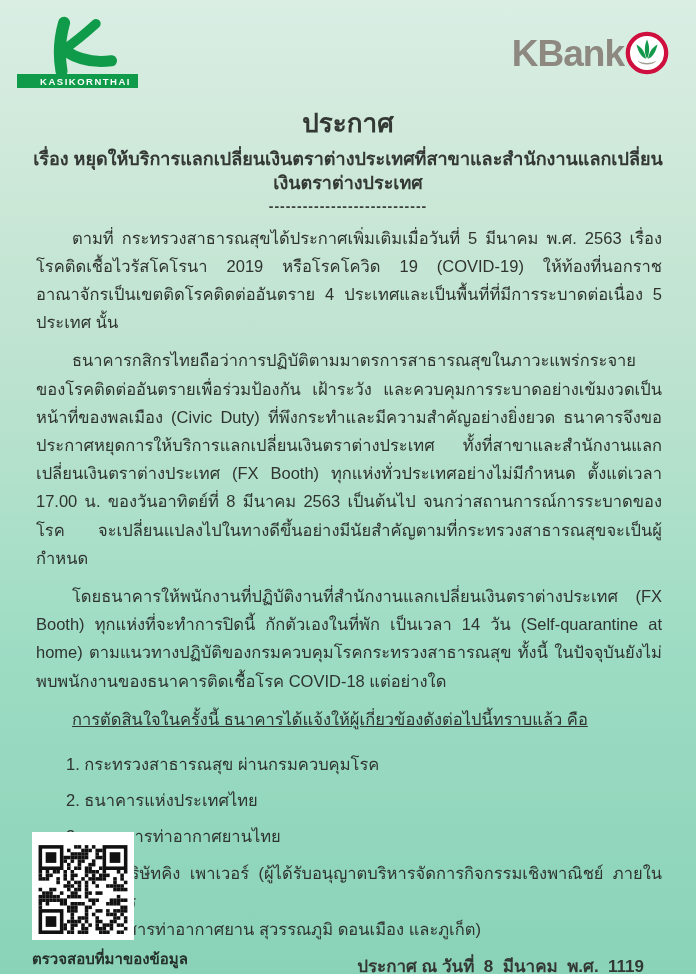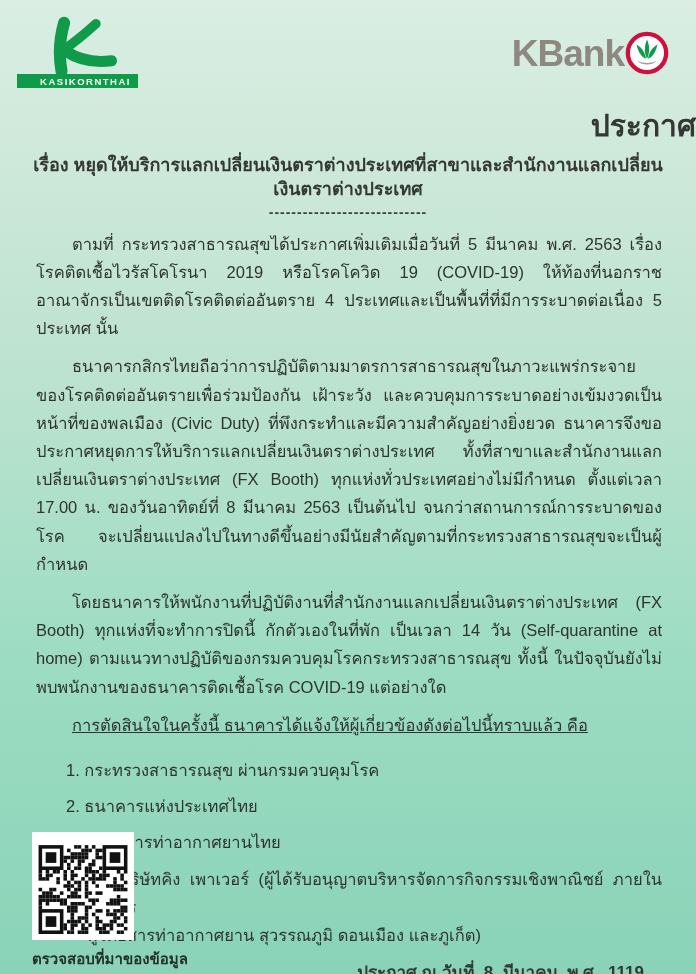--- a/index.html
+++ b/index.html
@@ -22,21 +22,21 @@
     padding:2px 6px 1px 23px;line-height:11px;
     width:92px;text-align:center;margin-top:-4px;
   }
   .kbank{display:flex;align-items:center;margin-top:14px;}
   .kbank-word{
     font-size:37px;font-weight:bold;color:#8d8880;
     letter-spacing:-1px;line-height:1;
   }
   
   .title{
-    text-align:right;font-size:30px;font-weight:bold;color:#333834;
+    text-align:center;font-size:26px;font-weight:bold;color:#333834;
     margin:14px 0 4px 0;
   }
   .subject{
     text-align:center;font-size:18px;font-weight:bold;color:#333834;
     margin:0 20px 2px 20px;line-height:1.35;
   }
   .divider{
     text-align:center;font-size:14px;font-weight:bold;color:#3a403b;
     letter-spacing:1px;margin:2px 0 8px 0;
   }
@@ -90,21 +90,21 @@
     </div>
   </div>
 
   <div class="title">ประกาศ</div>
   <div class="subject">เรื่อง หยุดให้บริการแลกเปลี่ยนเงินตราต่างประเทศที่สาขาและสำนักงานแลกเปลี่ยนเงินตราต่างประเทศ</div>
   <div class="divider">----------------------------</div>
 
   <div class="body">
     <p>ตามที่ กระทรวงสาธารณสุขได้ประกาศเพิ่มเติมเมื่อวันที่ 5 มีนาคม พ.ศ. 2563 เรื่องโรคติดเชื้อไวรัสโคโรนา 2019 หรือโรคโควิด 19 (COVID-19) ให้ท้องที่นอกราชอาณาจักรเป็นเขตติดโรคติดต่ออันตราย 4 ประเทศและเป็นพื้นที่ที่มีการระบาดต่อเนื่อง 5 ประเทศ นั้น</p>
     <p>ธนาคารกสิกรไทยถือว่าการปฏิบัติตามมาตรการสาธารณสุขในภาวะแพร่กระจายของโรคติดต่ออันตรายเพื่อร่วมป้องกัน เฝ้าระวัง และควบคุมการระบาดอย่างเข้มงวดเป็นหน้าที่ของพลเมือง (Civic Duty) ที่พึงกระทำและมีความสำคัญอย่างยิ่งยวด  ธนาคารจึงขอประกาศหยุดการให้บริการแลกเปลี่ยนเงินตราต่างประเทศ ทั้งที่สาขาและสำนักงานแลกเปลี่ยนเงินตราต่างประเทศ (FX Booth) ทุกแห่งทั่วประเทศอย่างไม่มีกำหนด ตั้งแต่เวลา 17.00 น. ของวันอาทิตย์ที่ 8 มีนาคม 2563 เป็นต้นไป จนกว่าสถานการณ์การระบาดของโรค จะเปลี่ยนแปลงไปในทางดีขึ้นอย่างมีนัยสำคัญตามที่กระทรวงสาธารณสุขจะเป็นผู้กำหนด</p>
-    <p>โดยธนาคารให้พนักงานที่ปฏิบัติงานที่สำนักงานแลกเปลี่ยนเงินตราต่างประเทศ (FX Booth) ทุกแห่งที่จะทำการปิดนี้ กักตัวเองในที่พัก เป็นเวลา 14 วัน (Self-quarantine at home) ตามแนวทางปฏิบัติของกรมควบคุมโรคกระทรวงสาธารณสุข ทั้งนี้ ในปัจจุบันยังไม่พบพนักงานของธนาคารติดเชื้อโรค COVID-19 แต่อย่างใด</p>
+    <p>โดยธนาคารให้พนักงานที่ปฏิบัติงานที่สำนักงานแลกเปลี่ยนเงินตราต่างประเทศ (FX Booth) ทุกแห่งที่จะทำการปิดนี้ กักตัวเองในที่พัก เป็นเวลา 14 วัน (Self-quarantine at home) ตามแนวทางปฏิบัติของกรมควบคุมโรคกระทรวงสาธารณสุข ทั้งนี้ ในปัจจุบันยังไม่พบพนักงานของธนาคารติดเชื้อโรค COVID-18 แต่อย่างใด</p>
     <p class="no-gap">การตัดสินใจในครั้งนี้ ธนาคารได้แจ้งให้ผู้เกี่ยวข้องดังต่อไปนี้ทราบแล้ว คือ</p>
 
     <div class="list">
       <div class="list-item">1. กระทรวงสาธารณสุข ผ่านกรมควบคุมโรค</div>
       <div class="list-item">2. ธนาคารแห่งประเทศไทย</div>
       <div class="list-item">3. บมจ. การท่าอากาศยานไทย</div>
       <div class="list-item">4. กลุ่มบริษัทคิง เพาเวอร์ (ผู้ได้รับอนุญาตบริหารจัดการกิจกรรมเชิงพาณิชย์ ภายในอาคาร
 ผู้โดยสารท่าอากาศยาน สุวรรณภูมิ ดอนเมือง และภูเก็ต)</div>
     </div>
   </div>

